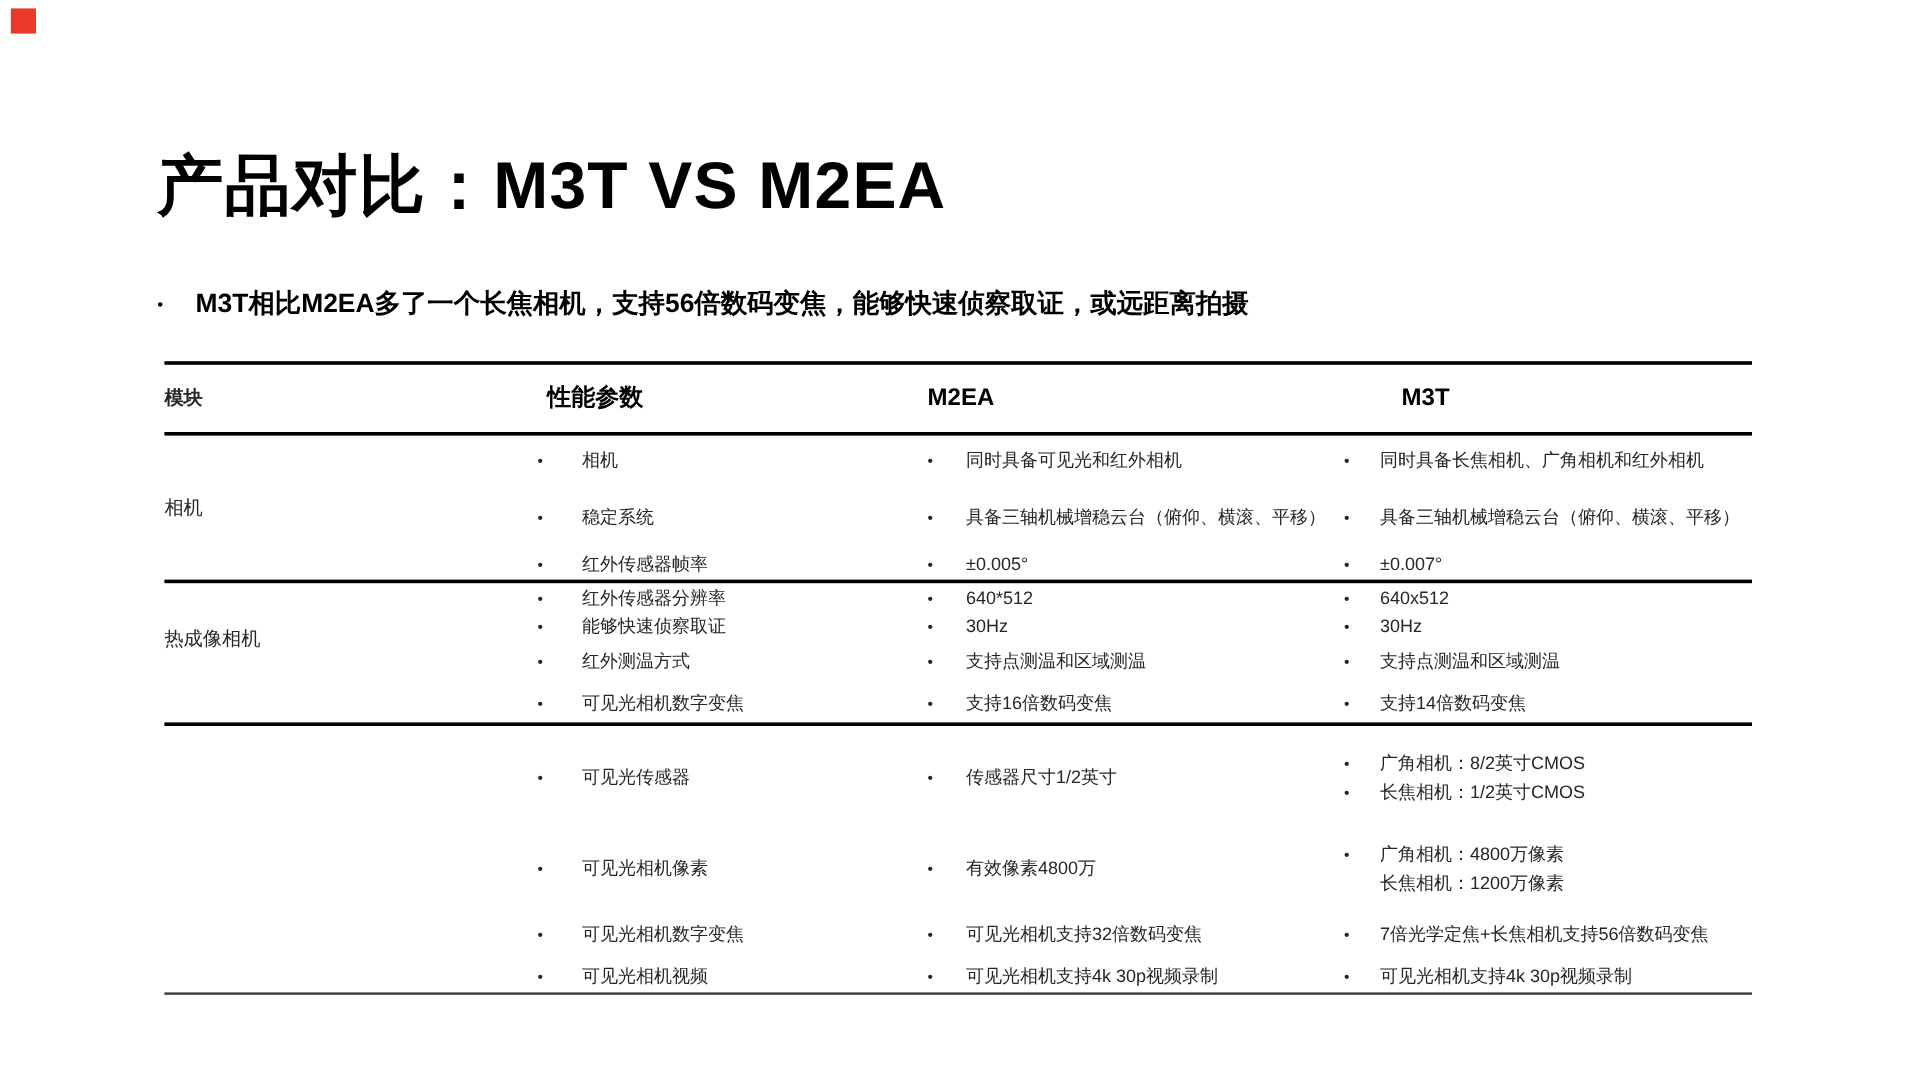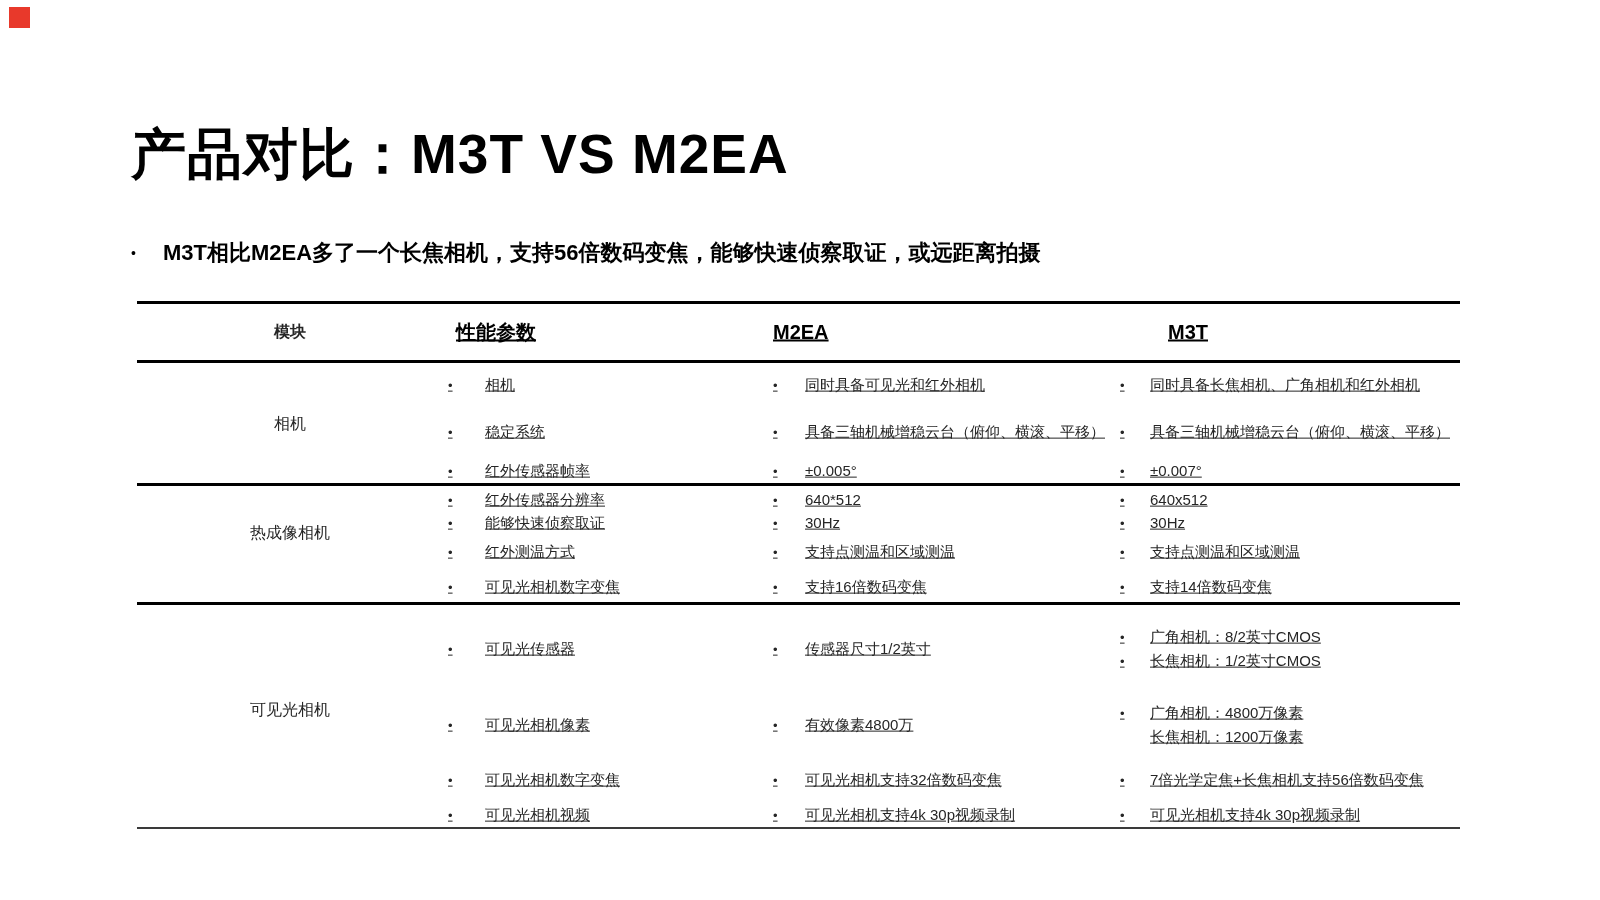--- a/index.html
+++ b/index.html
@@ -14,25 +14,25 @@
   }
   .intro{
     position:absolute;left:131px;top:238px;display:flex;align-items:center;
     font-size:22px;font-weight:bold;color:#000;white-space:nowrap;
   }
   .intro .ib{width:32px;font-size:14px;font-weight:normal;color:#000;}
   .hline{position:absolute;left:137px;width:1398px;height:3px;background:#000;}
   .hline.thin{height:2px;background:#3a3a3a;}
   .cell{
     position:absolute;transform:translateY(-50%);display:flex;align-items:baseline;
-    font-size:15px;color:#262626;white-space:nowrap;line-height:1.25;text-decoration:underline;
+    font-size:15px;color:#262626;white-space:nowrap;line-height:1.25;
   }
   .hdr{font-size:20px;font-weight:bold;color:#000;}
   .modlabel{
-    position:absolute;left:137px;width:306px;text-align:center;transform:translateY(-50%);
+    position:absolute;left:137px;width:306px;transform:translateY(-50%);
     font-size:16px;color:#262626;white-space:nowrap;
   }
   .b{flex:0 0 auto;font-size:13px;color:#262626;}
   .pcol{left:448px;} .pcol .b{width:37px;}
   .acol{left:773px;} .acol .b{width:32px;}
   .tcol{left:1120px;} .tcol .b{width:30px;}
 </style>
 </head>
 <body>
 
@@ -145,21 +145,20 @@
     </div>
   <div class="cell tcol" style="top:552px">
       <span class="b">•</span>
       <span>支持点测温和区域测温</span>
     </div>
   <div class="cell tcol" style="top:587px">
       <span class="b">•</span>
       <span>支持14倍数码变焦</span>
     </div>
 
-  <div class="modlabel" style="top:710px">可见光相机</div>
 
   <div class="cell pcol" style="top:649px">
       <span class="b">•</span>
       <span>可见光传感器</span>
     </div>
   <div class="cell pcol" style="top:725px">
       <span class="b">•</span>
       <span>可见光相机像素</span>
     </div>
   <div class="cell pcol" style="top:780px">

